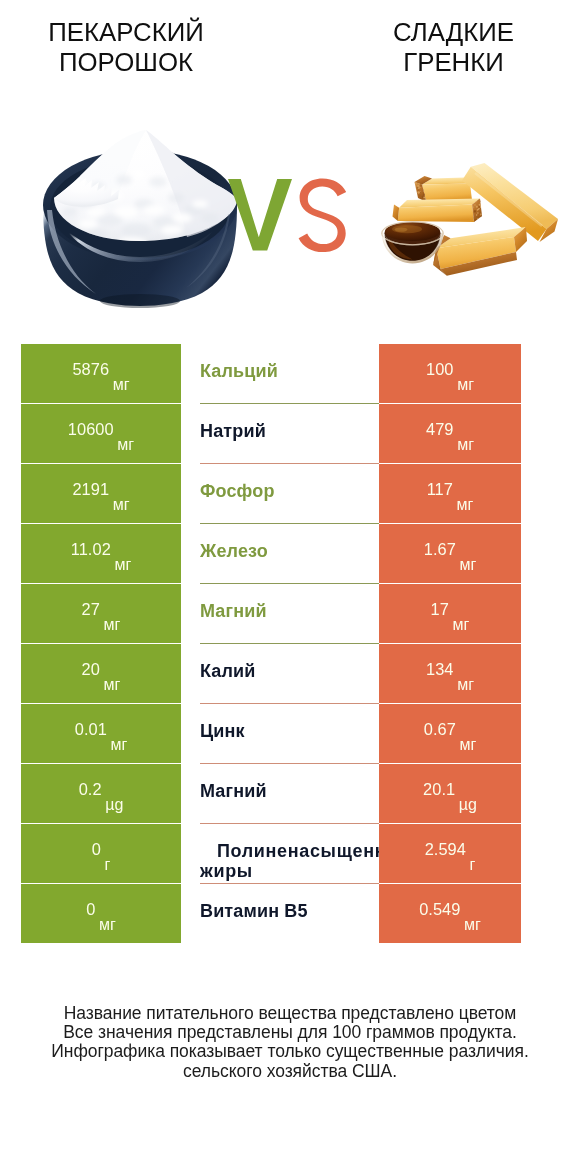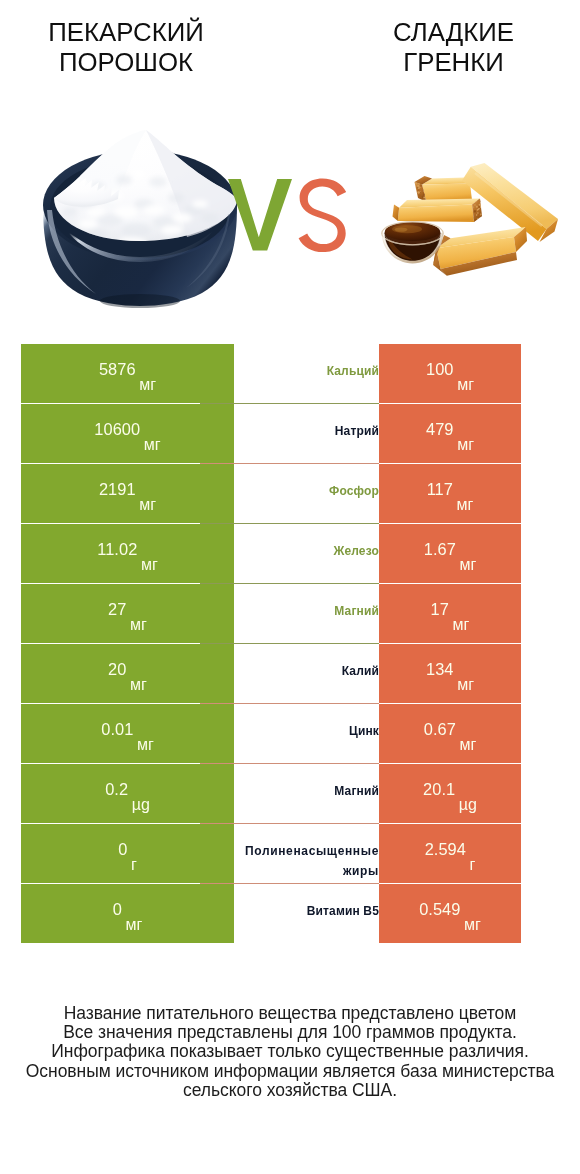--- a/index.html
+++ b/index.html
@@ -23,25 +23,25 @@
   #vs{position:absolute;left:222px;top:160px;width:130px;height:100px;}
 
   
   #table{position:absolute;left:21px;top:344px;width:537px;height:600px;}
   .row{position:absolute;left:0;width:537px;height:60px;}
   .bar{position:absolute;top:0;height:59px;display:flex;align-items:flex-start;
        justify-content:center;color:#fbfdea;font-size:16.4px;font-weight:400;
        letter-spacing:0.05px;white-space:nowrap;padding-top:15.2px;box-sizing:border-box;line-height:20px;}
   
   .bar .unit{font-size:16px;font-weight:400;margin-left:3.6px;letter-spacing:0;margin-top:16px;}
-  .barL{left:0;width:213px;background:#82a82e;}
+  .barL{left:0;width:160px;background:#82a82e;}
   .barR{left:358px;width:142px;background:#e16a46;text-align:center;}
   .mid{position:absolute;left:179px;top:0;width:179px;height:59px;
-       display:flex;align-items:flex-start;justify-content:center;text-align:right;
-       font-size:12px;line-height:20px;font-weight:bold;overflow:hidden;letter-spacing:0.15px;
+       display:flex;align-items:flex-start;justify-content:center;text-align:left;
+       font-size:18px;line-height:20px;font-weight:bold;overflow:hidden;letter-spacing:0.15px;
        padding-top:17px;box-sizing:border-box;}
   .mid span{display:block;width:179px;}
   .row-wrap .mid span{text-indent:17px;letter-spacing:0.65px;}
   .sep{position:absolute;left:179px;width:179px;height:1px;top:58.8px;}
   .win-left .mid{color:#7f9a3f;}
   .win-right .mid{color:#0f172a;}
   .win-left .sep{background:#8d9a57;}
   .win-right .sep{background:#cf8f79;}
 
   
@@ -576,17 +576,16 @@
           <span>0.549</span>
           <span class="unit">мг</span>
         </div>
     </div>
   </div>
 
   <div id="footer">
     <div>Название питательного вещества представлено цветом</div>
     <div>Все значения представлены для 100 граммов продукта.</div>
     <div>Инфографика показывает только существенные различия.</div>
-    <div>Основным источником информации является база министерства</div>
     <div>сельского хозяйства США.</div>
   </div>
 
 </div>
 
 </body></html>

